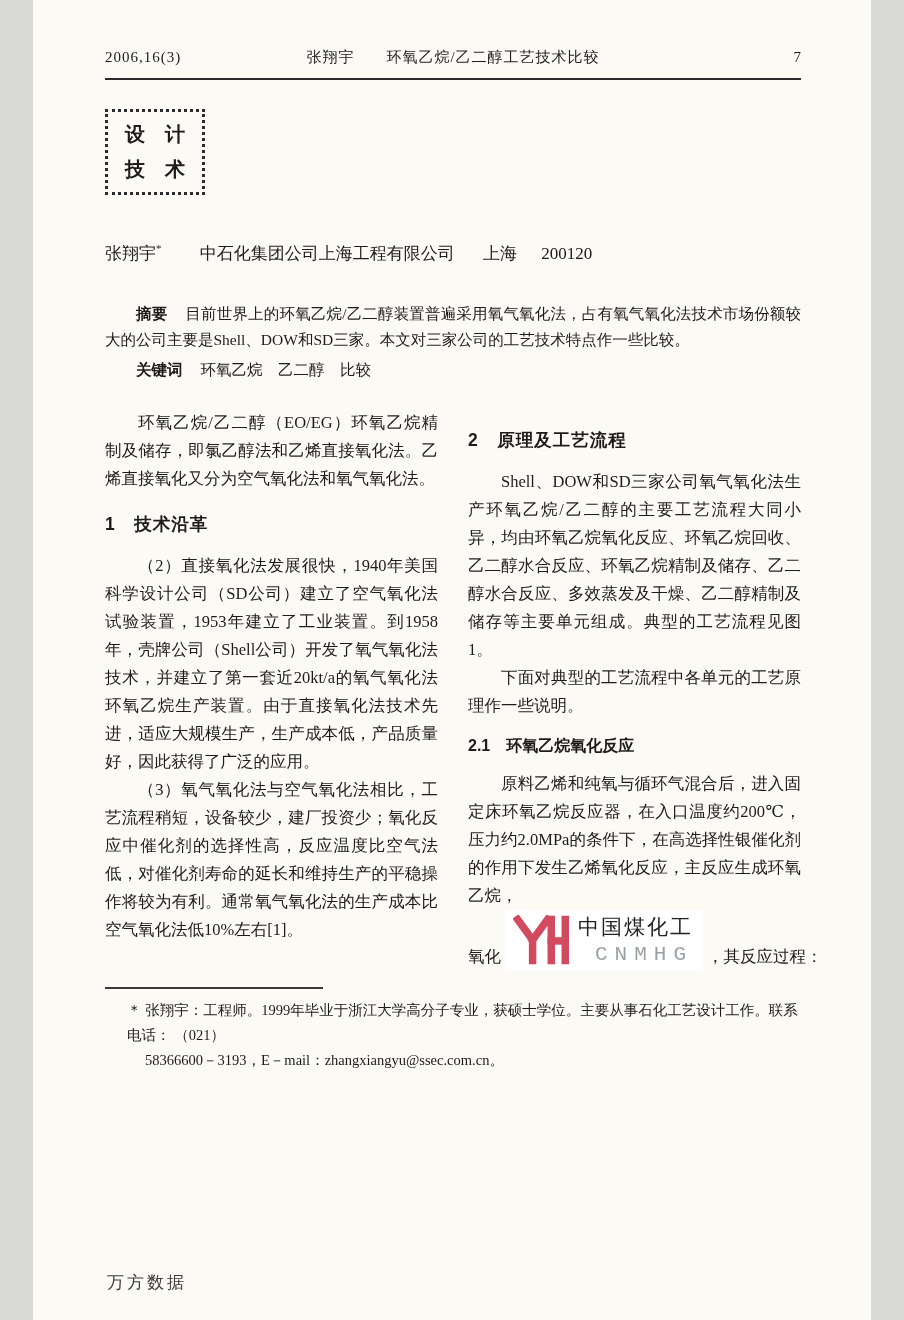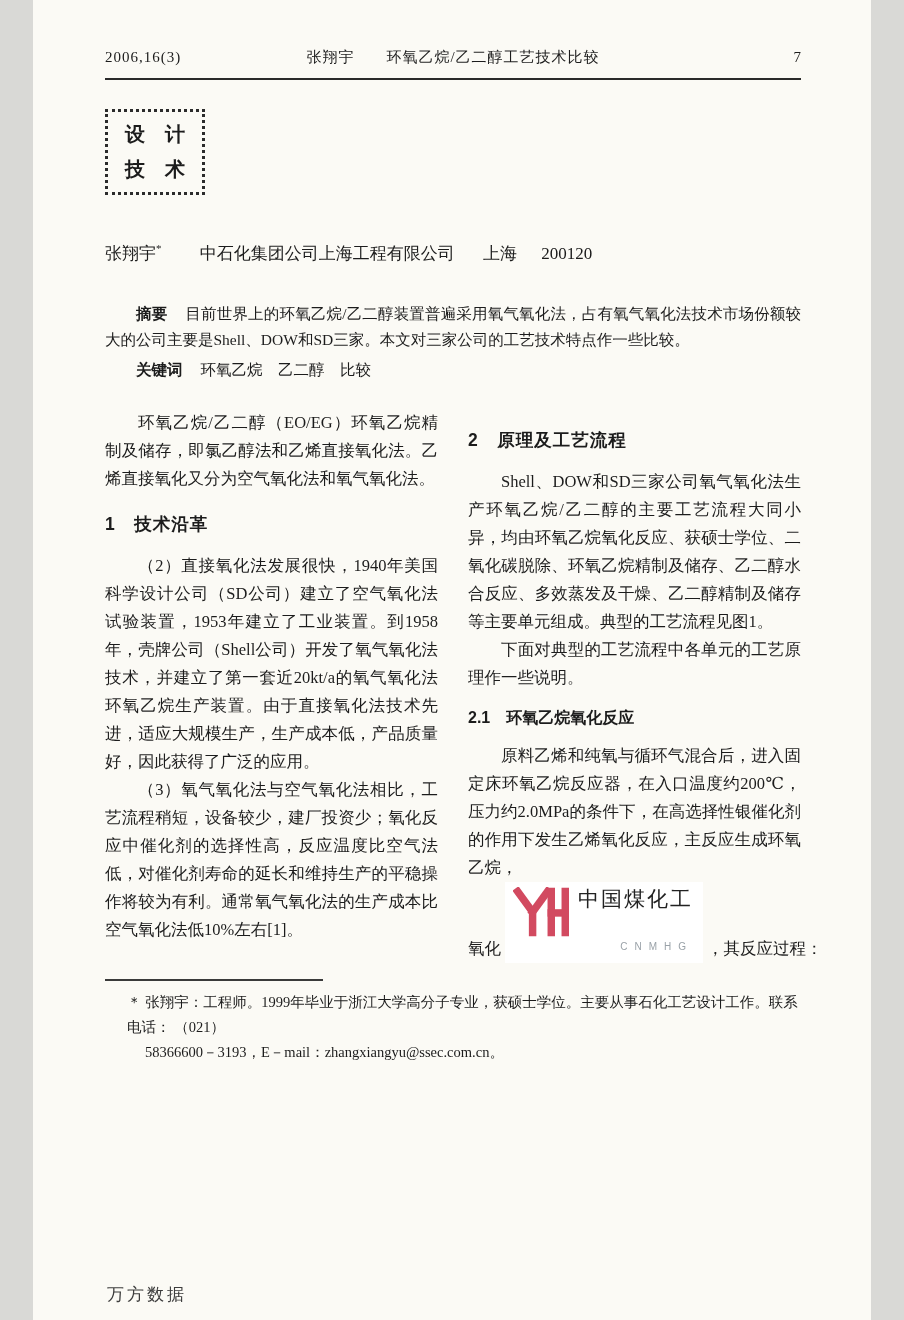--- a/index.html
+++ b/index.html
@@ -75,32 +75,32 @@
     display: flex; align-items: flex-start;
     background: #ffffff;
     padding: 3px 10px 2px 8px; margin: 0 4px;
     flex: 0 0 auto;
   }
   .wm-logo { display: block; margin-top: 2px; }
   .wm-logo path { stroke: var(--wm-red, #d24a60); }
   .wm-txt { margin-left: 9px; }
   .wm-cn { font-size: 21px; color: #222; letter-spacing: 2px; font-family: "Liberation Sans", sans-serif; }
   .wm-en {
-    font-size: 10px; color: var(--wm-gray, #9aa2a8);
-    letter-spacing: 7px; margin-top: 20px; text-align: right;
-    font-family: Liberation Sans, sans-serif;
+    font-size: 21px; color: var(--wm-gray, #9aa2a8);
+    letter-spacing: 7px; margin-top: 0; text-align: right;
+    font-family: Liberation Mono, monospace;
   }
 
   
   .footnote-rule { width: 218px; height: 1.5px; background: #3a3a3a; margin-top: 16px; }
   .footnote { font-size: 14.5px; line-height: 25px; margin-top: 9px; padding-left: 22px; }
   .fn-line2 { padding-left: 18px; }
 
   .wanfang {
-    position: absolute; left: 74px; bottom: 14px;
+    position: absolute; left: 74px; bottom: 26px;
     font-size: 17px; color: #3c3c3c; letter-spacing: 3px;
   }
 </style>
 </head>
 <body>
 
 <div class="page">
 
   <div class="header">
     <span class="h-left">2006,16(3)</span>
@@ -137,21 +137,21 @@
 
     <div class="col">
       <p class="para">环氧乙烷/乙二醇（EO/EG）环氧乙烷精制及储存，即氯乙醇法和乙烯直接氧化法。乙烯直接氧化又分为空气氧化法和氧气氧化法。</p>
       <h2 class="sec">1　技术沿革</h2>
       <p class="para">（2）直接氧化法发展很快，1940年美国科学设计公司（SD公司）建立了空气氧化法试验装置，1953年建立了工业装置。到1958年，壳牌公司（Shell公司）开发了氧气氧化法技术，并建立了第一套近20kt/a的氧气氧化法环氧乙烷生产装置。由于直接氧化法技术先进，适应大规模生产，生产成本低，产品质量好，因此获得了广泛的应用。</p>
       <p class="para">（3）氧气氧化法与空气氧化法相比，工艺流程稍短，设备较少，建厂投资少；氧化反应中催化剂的选择性高，反应温度比空气法低，对催化剂寿命的延长和维持生产的平稳操作将较为有利。通常氧气氧化法的生产成本比空气氧化法低10%左右[1]。</p>
     </div>
 
     <div class="col">
       <h2 class="sec">2　原理及工艺流程</h2>
-      <p class="para">Shell、DOW和SD三家公司氧气氧化法生产环氧乙烷/乙二醇的主要工艺流程大同小异，均由环氧乙烷氧化反应、获硕士学位、二氧化碳脱除、环氧乙烷精制及储存、乙二醇水合反应、多效蒸发及干燥、乙二醇精制及储存等主要单元组成。典型的工艺流程见图1。</p>
+      <p class="para">Shell、DOW和SD三家公司氧气氧化法生产环氧乙烷/乙二醇的主要工艺流程大同小异，均由环氧乙烷氧化反应、环氧乙烷回收、乙二醇水合反应、环氧乙烷精制及储存、乙二醇水合反应、多效蒸发及干燥、乙二醇精制及储存等主要单元组成。典型的工艺流程见图1。</p>
       <p class="para">下面对典型的工艺流程中各单元的工艺原理作一些说明。</p>
       <h3 class="subsec">2.1　环氧乙烷氧化反应</h3>
       <p class="para">原料乙烯和纯氧与循环气混合后，进入固定床环氧乙烷反应器，在入口温度约200℃，压力约2.0MPa的条件下，在高选择性银催化剂的作用下发生乙烯氧化反应，主反应生成环氧乙烷，</p>
 
       <div class="wm-row">
         <span class="wm-frag">氧化</span>
         <div class="watermark">
           <svg class="wm-logo" width="56" height="50" viewBox="0 0 60 50">
             <g fill="none" stroke-width="8" stroke-linecap="square">
               <path d="M5 3 L21 25 L21 47"></path>

